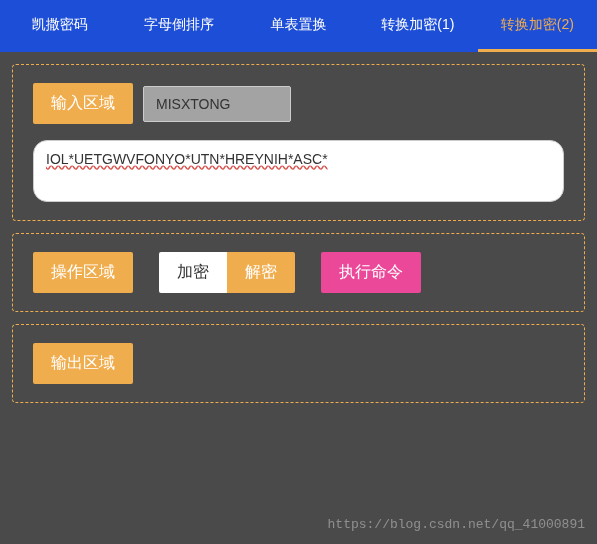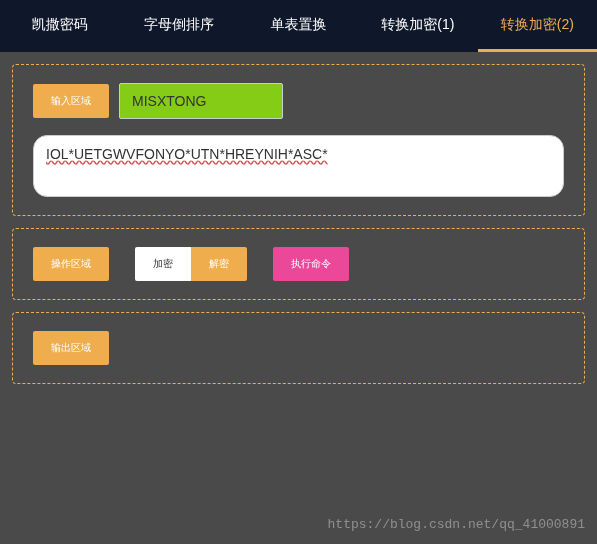--- a/index.html
+++ b/index.html
@@ -11,21 +11,21 @@
       background: #4a4a4a;
       font-family: "Microsoft YaHei", Arial, sans-serif;
       font-size: 14px;
       width: 597px;
       height: 544px;
       overflow: hidden;
       position: relative;
     }
     .tabs {
       display: flex;
-      background: #0f172a;
+      background: #1d4ed8;
       height: 52px;
       align-items: stretch;
     }
     .tab {
       flex: 1;
       display: flex;
       align-items: center;
       justify-content: center;
       color: #fff;
       cursor: pointer;
@@ -48,43 +48,43 @@
       gap: 10px;
       margin-bottom: 16px;
     }
     .row:last-child {
       margin-bottom: 0;
     }
     .btn {
       padding: 10px 18px;
       border: none;
       color: #fff;
-      font-size: 10px;
+      font-size: 16px;
       cursor: pointer;
       font-family: inherit;
       border-radius: 2px;
     }
     .btn-orange {
       background: #f0ad4e;
     }
     .btn-white {
       background: #fff;
       color: #333;
       text-align: right;
     }
     .btn-green {
       background: #ec4899;
     }
     .input-text {
       padding: 9px 12px;
-      background: #84cc16;
+      background: #a3a3a3;
       border: 1px solid #ccc;
       font-size: 14px;
       color: #333;
-      width: 164px;
+      width: 148px;
       font-family: inherit;
       border-radius: 2px;
     }
     .textarea {
       width: 100%;
       background: #fff;
       border: 1px solid #ccc;
       padding: 10px 12px;
       font-size: 14px;
       color: #333;

